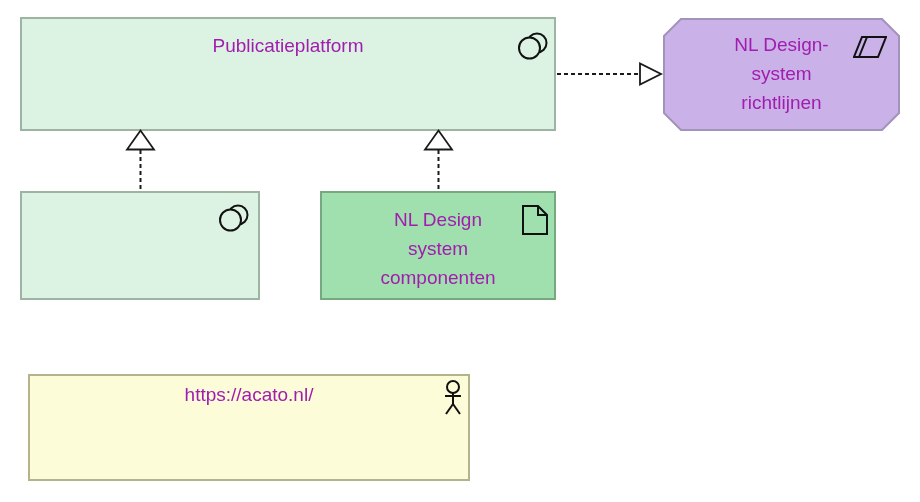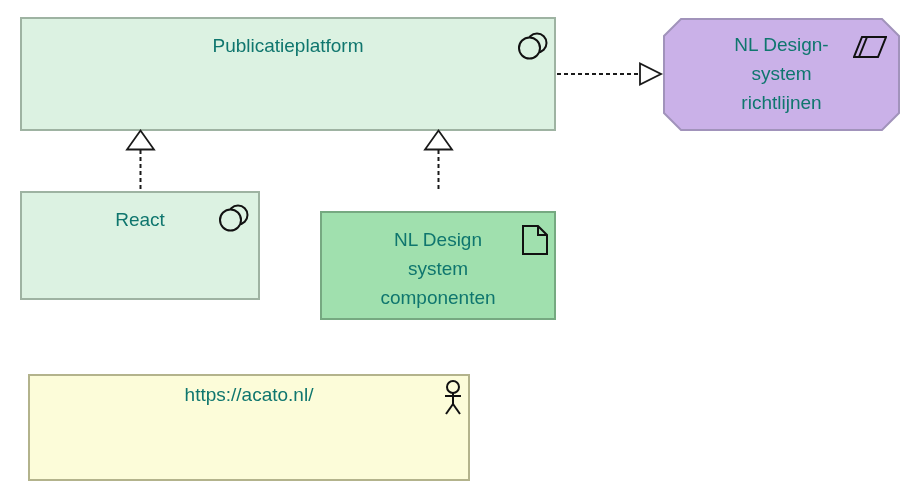--- a/index.html
+++ b/index.html
@@ -1,18 +1,18 @@
 <!DOCTYPE html>
 <html><head>
 <meta charset="utf-8">
 <style>
   html,body{margin:0;padding:0;background:#ffffff;}
   .canvas{
     position:relative;width:920px;height:502px;background:#ffffff;overflow:hidden;
-    font-family:"Liberation Sans",sans-serif;color:#0f766e;
+    font-family:"Liberation Sans",sans-serif;color:#a21caf;
   }
   .node{position:absolute;box-sizing:border-box;}
   .node-rect{border:2px solid;}
   .app-fill{background:#DCF2E2;border-color:#9EB3A2;}
   .artifact-fill{background:#A0E0AE;border-color:#76A981;}
   .actor-fill{background:#FCFCD9;border-color:#B3B38C;}
   .label{
     position:absolute;left:0;right:0;top:0;text-align:center;
     font-size:19px;line-height:29px;white-space:pre-line;
   }
@@ -31,28 +31,27 @@
 
   <div class="node node-rect app-fill" style="left:20px;top:17px;width:536px;height:114px;">
     <div class="label pad12">Publicatieplatform</div>
     <svg class="icon" style="right:5px;top:12px;" width="32" height="32" viewBox="0 0 32 32">
       <circle cx="20" cy="12" r="9.5" fill="none" stroke="#111" stroke-width="2"></circle>
       <circle cx="12.5" cy="17" r="10.5" fill="#DCF2E2" stroke="#111" stroke-width="2"></circle>
     </svg>
   </div>
 
   <div class="node node-rect app-fill" style="left:20px;top:191px;width:240px;height:109px;">
-    <div class="label pad12">React</div>
     <svg class="icon" style="right:8px;top:10px;" width="32" height="32" viewBox="0 0 32 32">
       <circle cx="20" cy="12" r="9.5" fill="none" stroke="#111" stroke-width="2"></circle>
       <circle cx="12.5" cy="17" r="10.5" fill="#DCF2E2" stroke="#111" stroke-width="2"></circle>
     </svg>
   </div>
 
-  <div class="node node-rect artifact-fill" style="left:320px;top:191px;width:236px;height:109px;margin-top:20px;">
+  <div class="node node-rect artifact-fill" style="left:320px;top:191px;width:236px;height:109px;">
     <div class="label pad12">NL Design
 system
 componenten</div>
     <svg class="icon" style="right:6px;top:12px;" width="26" height="30" viewBox="0 0 26 30">
       <path d="M1 1 H16 L25 10 V29 H1 Z" fill="none" stroke="#111" stroke-width="2"></path>
       <path d="M16 1 V10 H25" fill="none" stroke="#111" stroke-width="2"></path>
     </svg>
   </div>
 
   <div class="node" style="left:663px;top:18px;width:237px;height:97px;">

